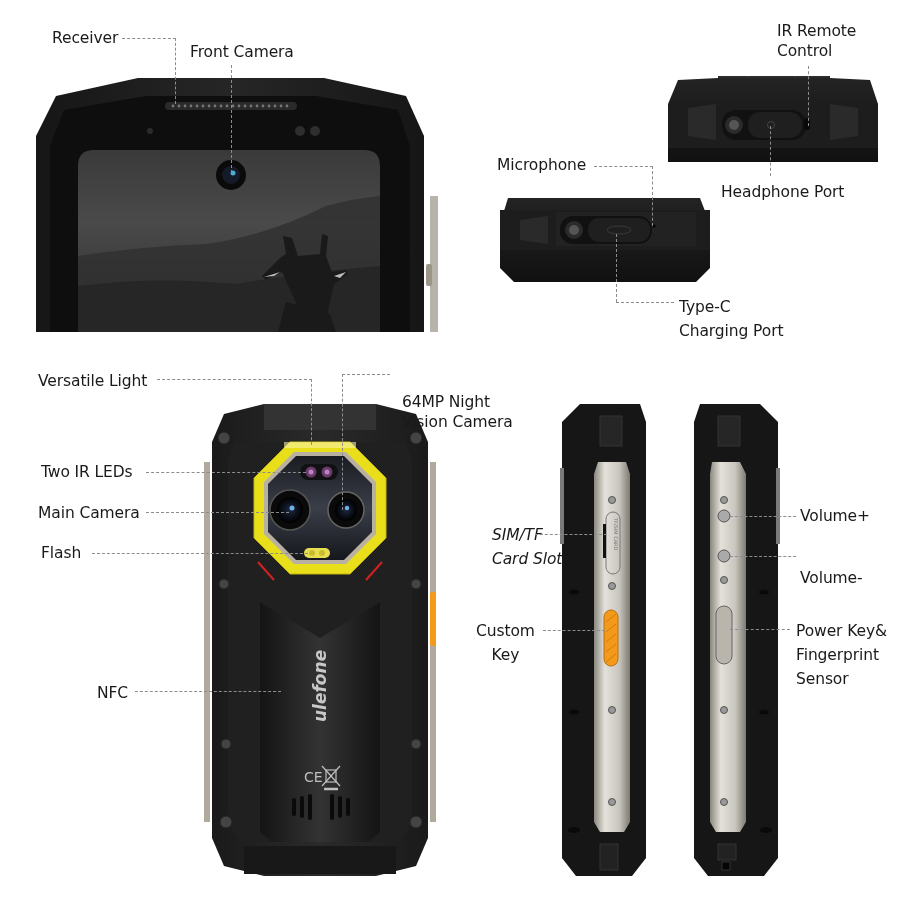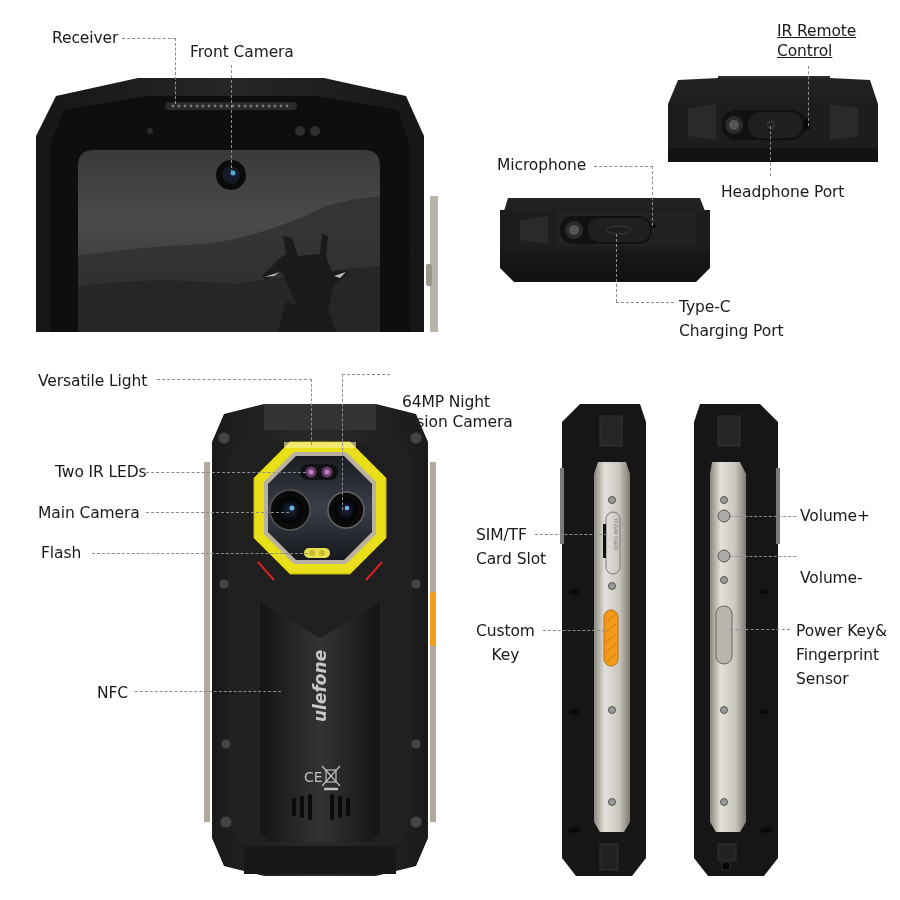--- a/index.html
+++ b/index.html
@@ -123,21 +123,21 @@
   <path d="M 20 34 L 48 30 L 48 66 L 20 62 Z" fill="#2a2a2a"></path>
   <path d="M 162 30 L 190 34 L 190 62 L 162 66 Z" fill="#2a2a2a"></path>
   <rect x="54" y="36" width="84" height="30" rx="14" fill="#111"></rect>
   <circle cx="66" cy="51" r="9" fill="#2b2b2b"></circle>
   <circle cx="66" cy="51" r="5" fill="#555"></circle>
   <rect x="80" y="38" width="54" height="26" rx="12" fill="#1f1f1f"></rect>
   <circle cx="103" cy="51" r="3.5" fill="none" stroke="#444" stroke-width="1"></circle>
   <rect x="136" y="44" width="6" height="12" rx="3" fill="#080808"></rect>
 </svg>
 
-<div class="label two-line" style="left:777px; top:21px; line-height:20px;text-decoration:underline;">
+<div class="label two-line" style="left:777px; top:21px; line-height:20px;">
   <div>IR Remote</div>
   <div>Control</div>
 </div>
 <div class="lead-v" style="left:808px; top:66px; height:60px;"></div>
 
 <div class="lead-v" style="left:770px; top:126px; height:50px;"></div>
 <div class="label" style="left:721px; top:182px;">Headphone Port</div>
 
 <svg class="art" style="left:500px; top:196px;" width="212" height="88" viewBox="0 0 212 88">
   <path d="M 8 2 L 200 2 L 210 28 L 210 72 L 196 86 L 14 86 L 0 72 L 0 28 Z" fill="url(#edgeGrad)"></path>
@@ -266,21 +266,21 @@
 <div class="lead-h" style="left:157px; top:379px; width:155px;"></div>
 <div class="lead-v" style="left:311px; top:379px; height:66px;"></div>
 
 <div class="label" style="left:402px; top:364px; line-height:20px;margin-top:28px;">
   <div>64MP Night</div>
   <div>Vision Camera</div>
 </div>
 <div class="lead-h" style="left:342px; top:374px; width:48px;"></div>
 <div class="lead-v" style="left:342px; top:374px; height:136px;"></div>
 
-<div class="label" style="left:55px; top:462px;">Two IR LEDs</div>
+<div class="label" style="left:41px; top:462px;">Two IR LEDs</div>
 <div class="lead-h" style="left:146px; top:472px; width:160px;"></div>
 
 <div class="label" style="left:38px; top:503px;">Main Camera</div>
 <div class="lead-h" style="left:146px; top:512px; width:143px;"></div>
 
 <div class="label" style="left:41px; top:543px;">Flash</div>
 <div class="lead-h" style="left:92px; top:553px; width:216px;"></div>
 
 <div class="label" style="left:97px; top:683px;">NFC</div>
 <div class="lead-h" style="left:135px; top:691px; width:146px;"></div>
@@ -314,21 +314,21 @@
   <circle cx="52" cy="308" r="3.5" fill="#999" stroke="#555"></circle>
   <circle cx="52" cy="400" r="3.5" fill="#999" stroke="#555"></circle>
   <g fill="#0a0a0a">
     <ellipse cx="14" cy="190" rx="5" ry="2.5"></ellipse>
       <ellipse cx="14" cy="310" rx="5" ry="2.5"></ellipse>
     <ellipse cx="14" cy="428" rx="6" ry="3"></ellipse>
   </g>
   <rect x="40" y="442" width="18" height="26" fill="#222" stroke="#333"></rect>
 </svg>
 
-<div class="label" style="left:476px; top:523px; line-height:24px;">
+<div class="label" style="left:492px; top:523px; line-height:24px;font-style:italic;">
   <div>SIM/TF</div>
   <div>Card Slot</div>
 </div>
 <div class="lead-h" style="left:535px; top:534px; width:72px;"></div>
 
 <div class="label" style="left:476px; top:619px; line-height:24px;text-align:center;">
   <div>Custom</div>
   <div>Key</div>
 </div>
 <div class="lead-h" style="left:543px; top:630px; width:62px;"></div>

